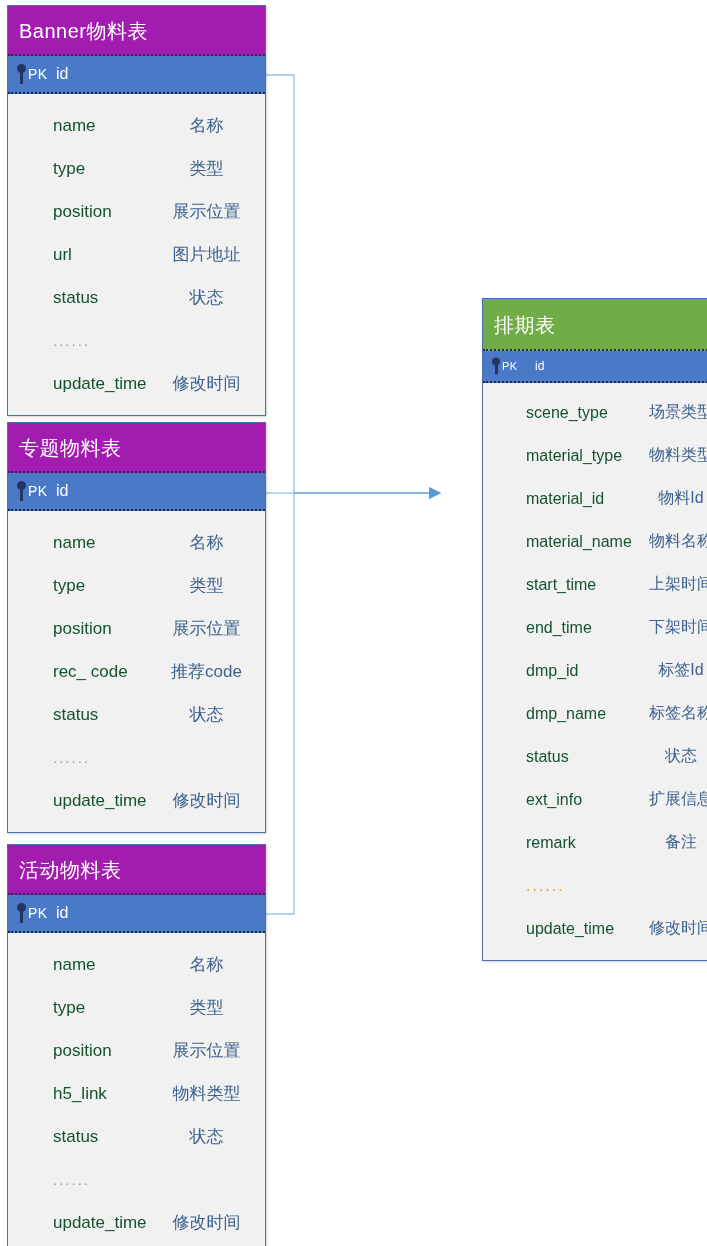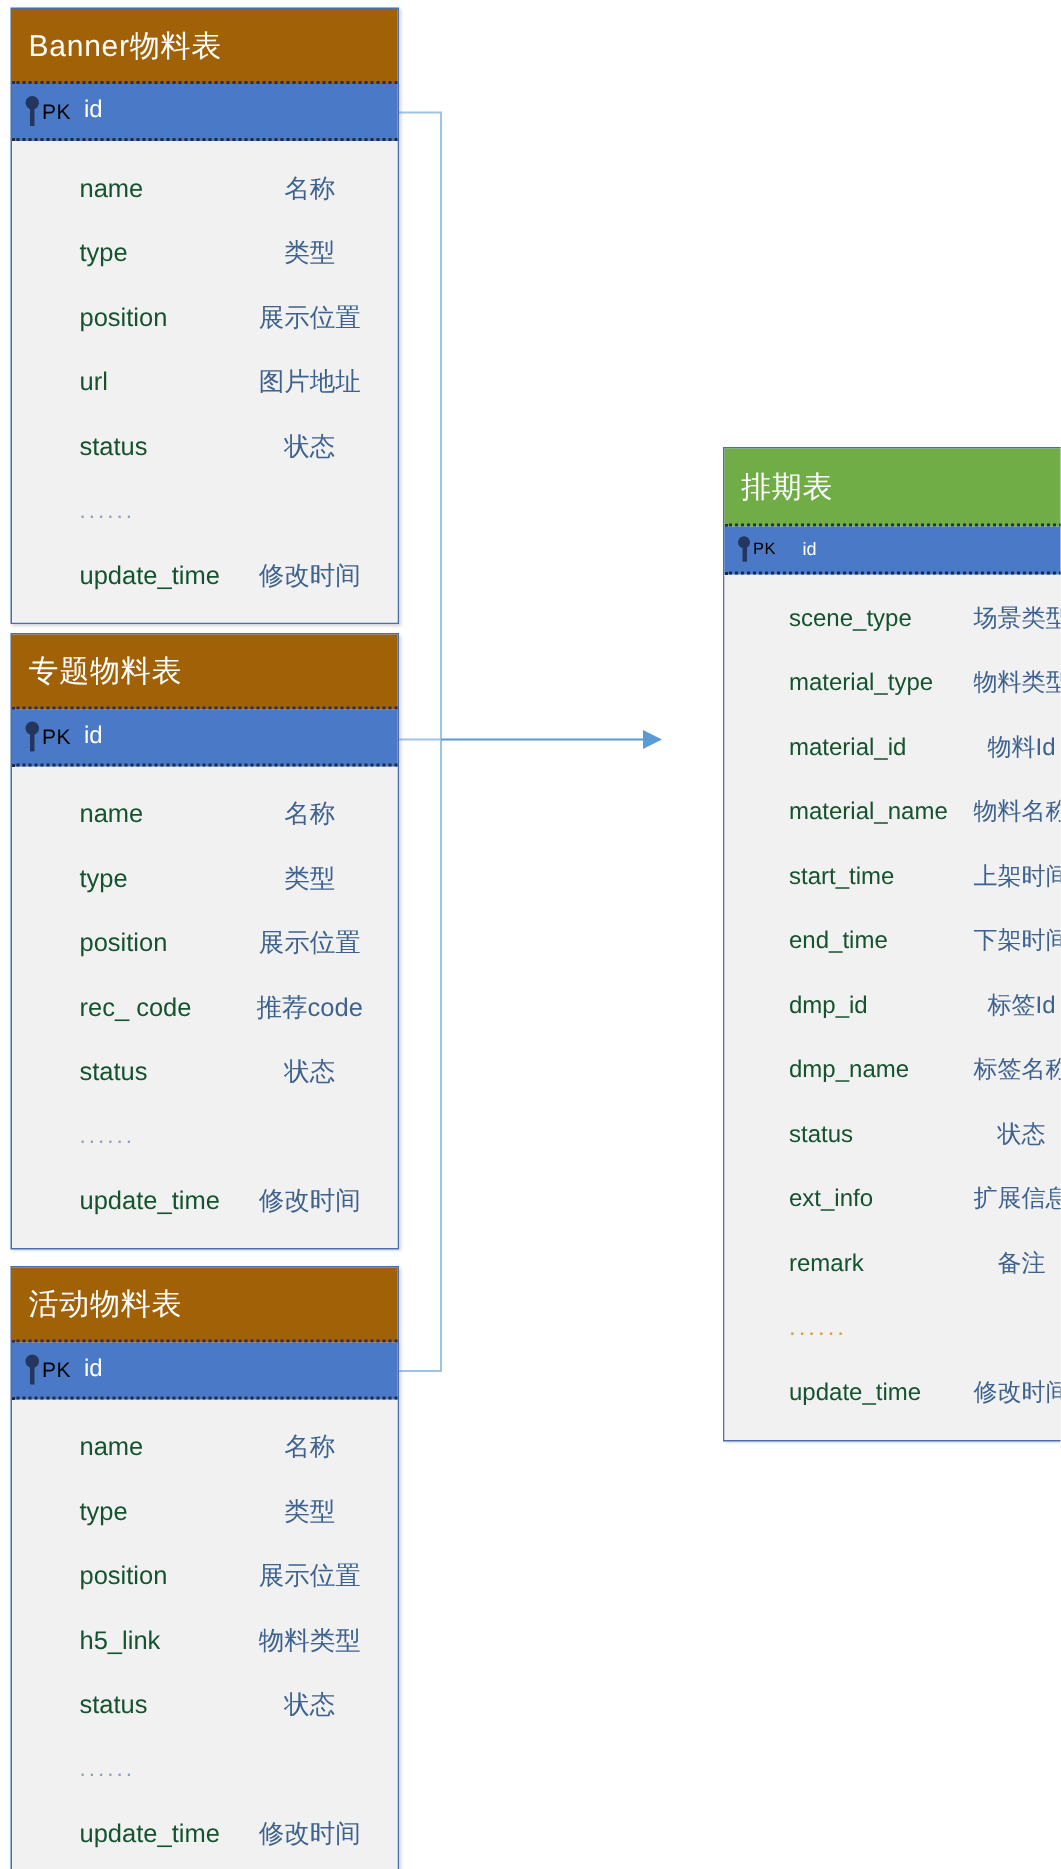--- a/index.html
+++ b/index.html
@@ -48,21 +48,21 @@
     height: 50px;
     line-height: 50px;
     padding-left: 11px;
     color: #ffffff;
     font-size: 20px;
     letter-spacing: 0.5px;
     white-space: nowrap;
     overflow: hidden;
     border-bottom: 2px dotted #2a2a55;
   }
-  .entity-header.orange { background: #a16207; }
+  .entity-header.orange { background: #a21caf; }
   .entity-header.green  { background: #70ad47; }
 
   .pk-row {
     box-sizing: border-box;
     background: #4a7ac7;
     height: 38px;
     position: relative;
     border-bottom: 2px dotted #1c2a4a;
   }
   .pk-row.small { height: 32px; }
@@ -88,21 +88,21 @@
     width: 3px; height: 13px;
     background: #24365e;
   }
 
   .pk-label {
     position: absolute;
     left: 20px;
     top: 50%;
     transform: translateY(-50%);
     font-size: 14px;
-    color: #000000;
+    color: #ffffff;
     letter-spacing: 0.3px;
   }
   .pk-row.small .pk-label { font-size: 11px; left: 19px; }
 
   .pk-field {
     position: absolute;
     left: 48px;
     top: 50%;
     transform: translateY(-50%);
     font-size: 16px;

